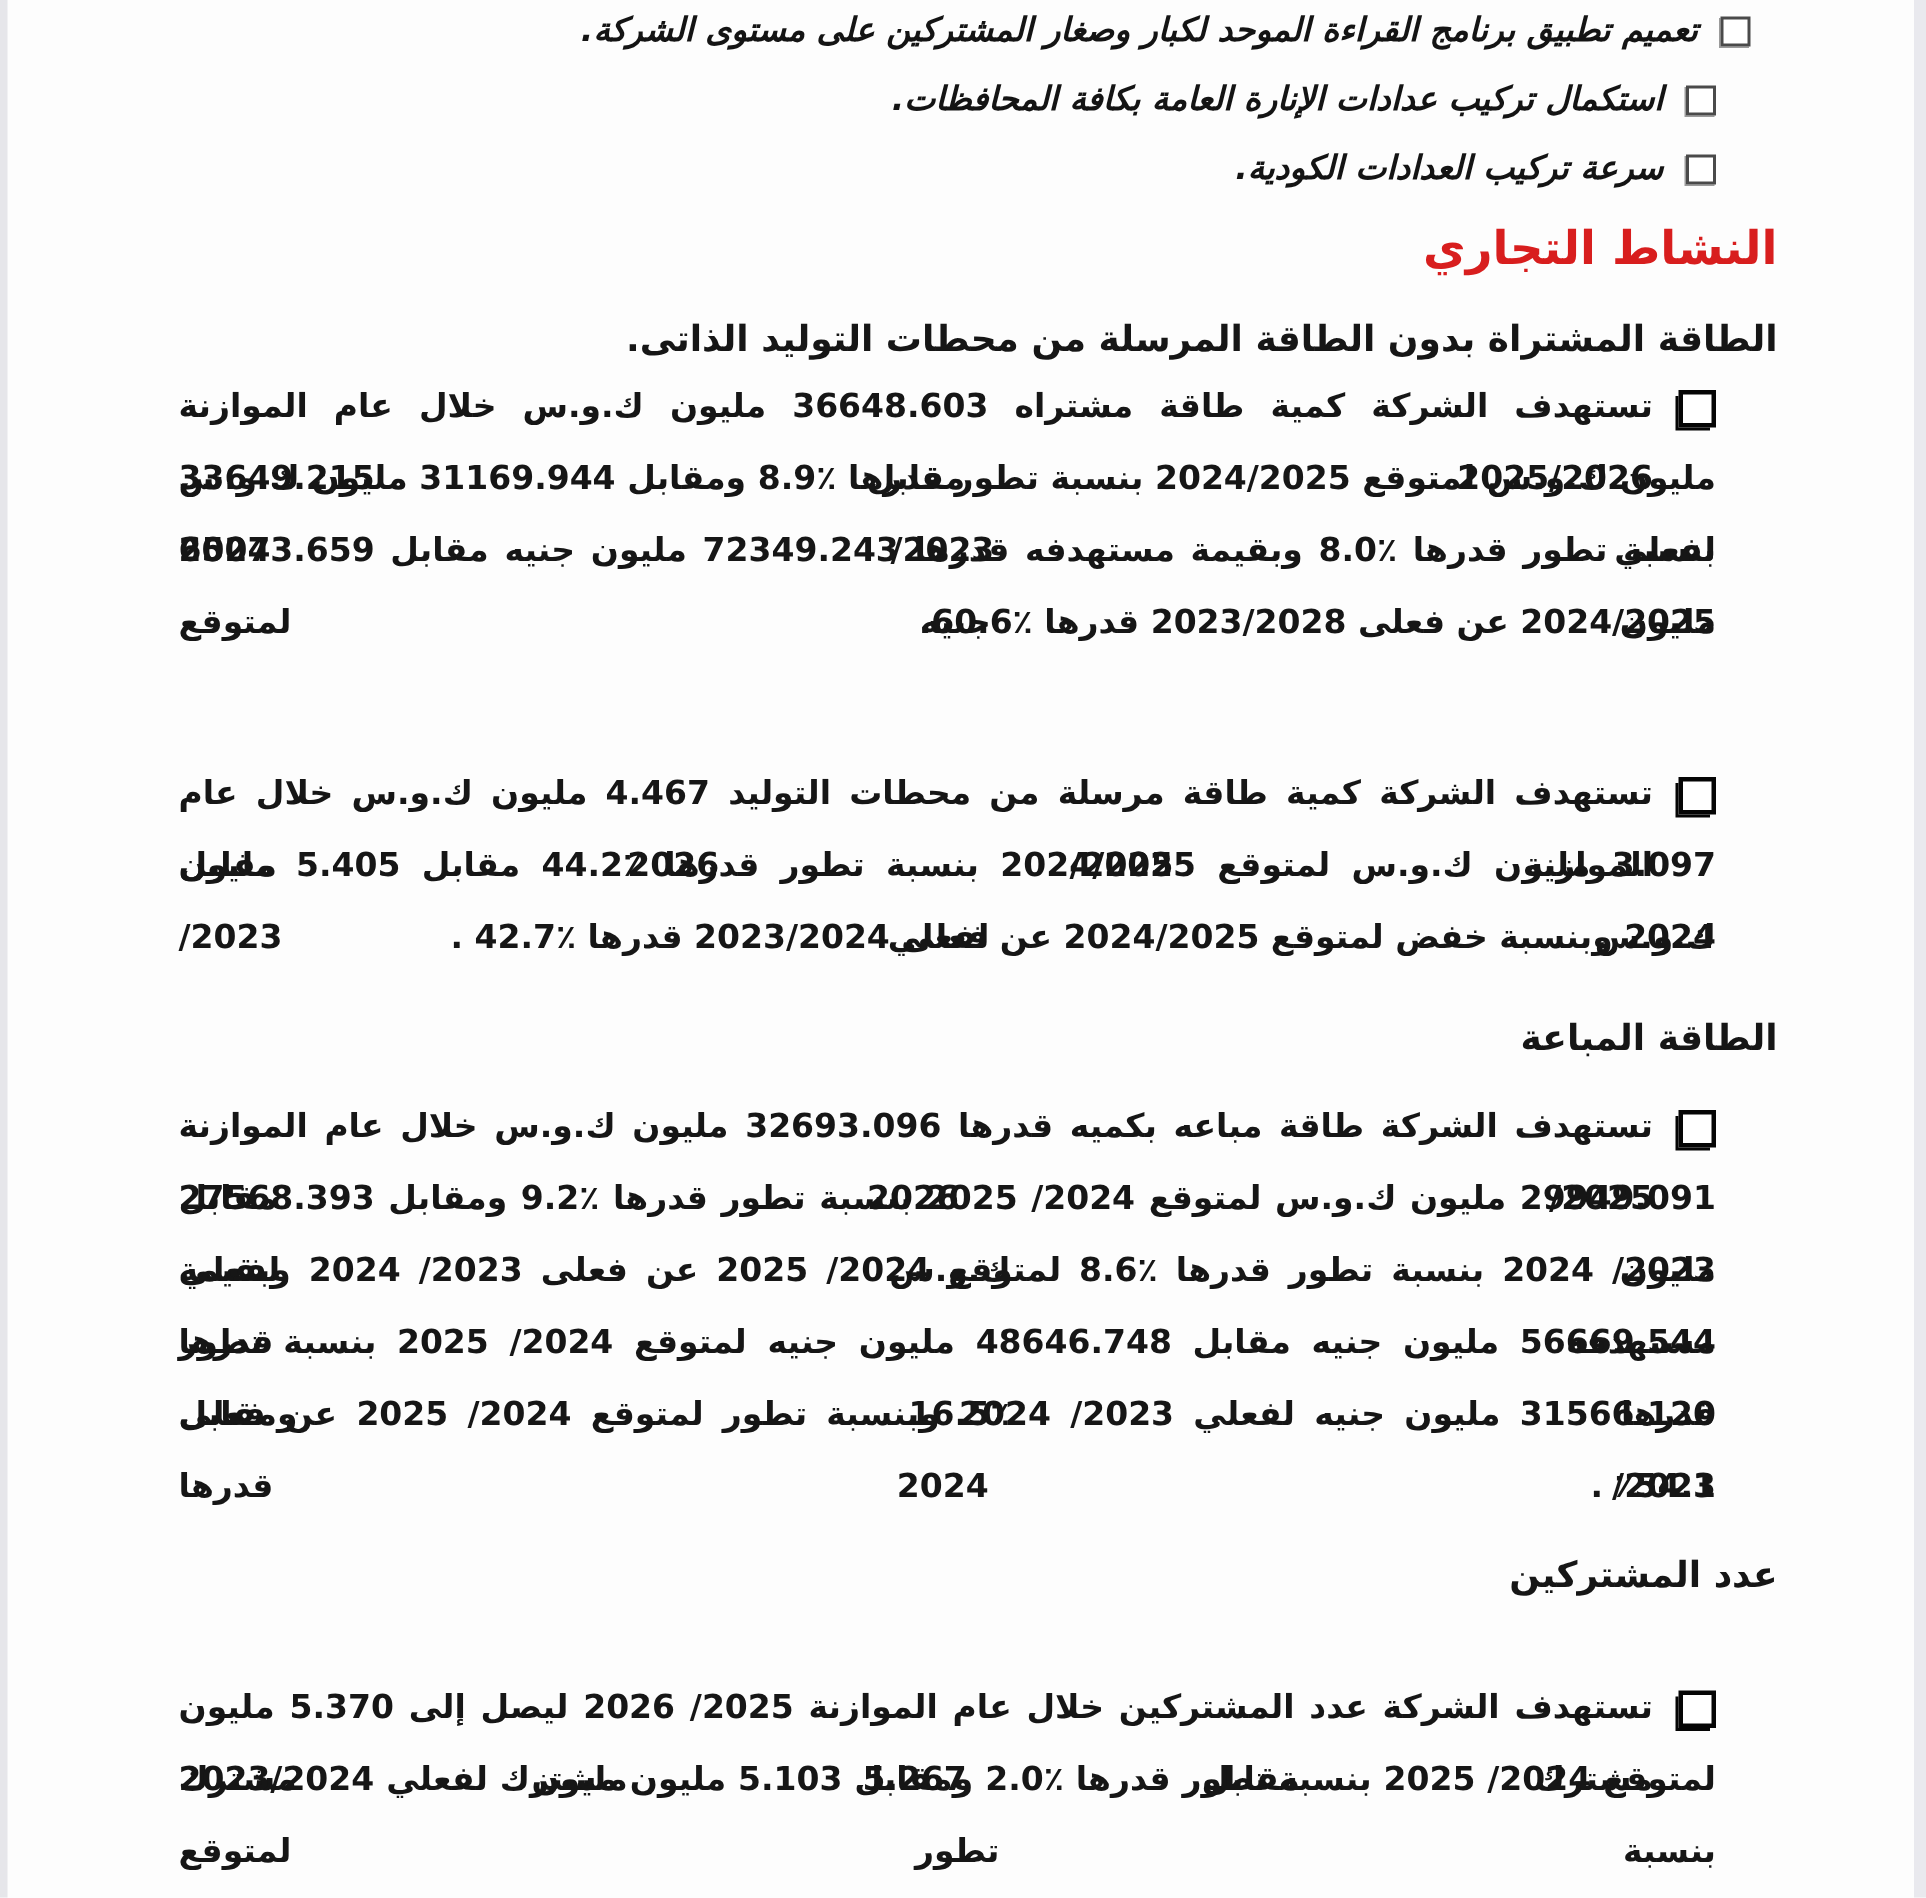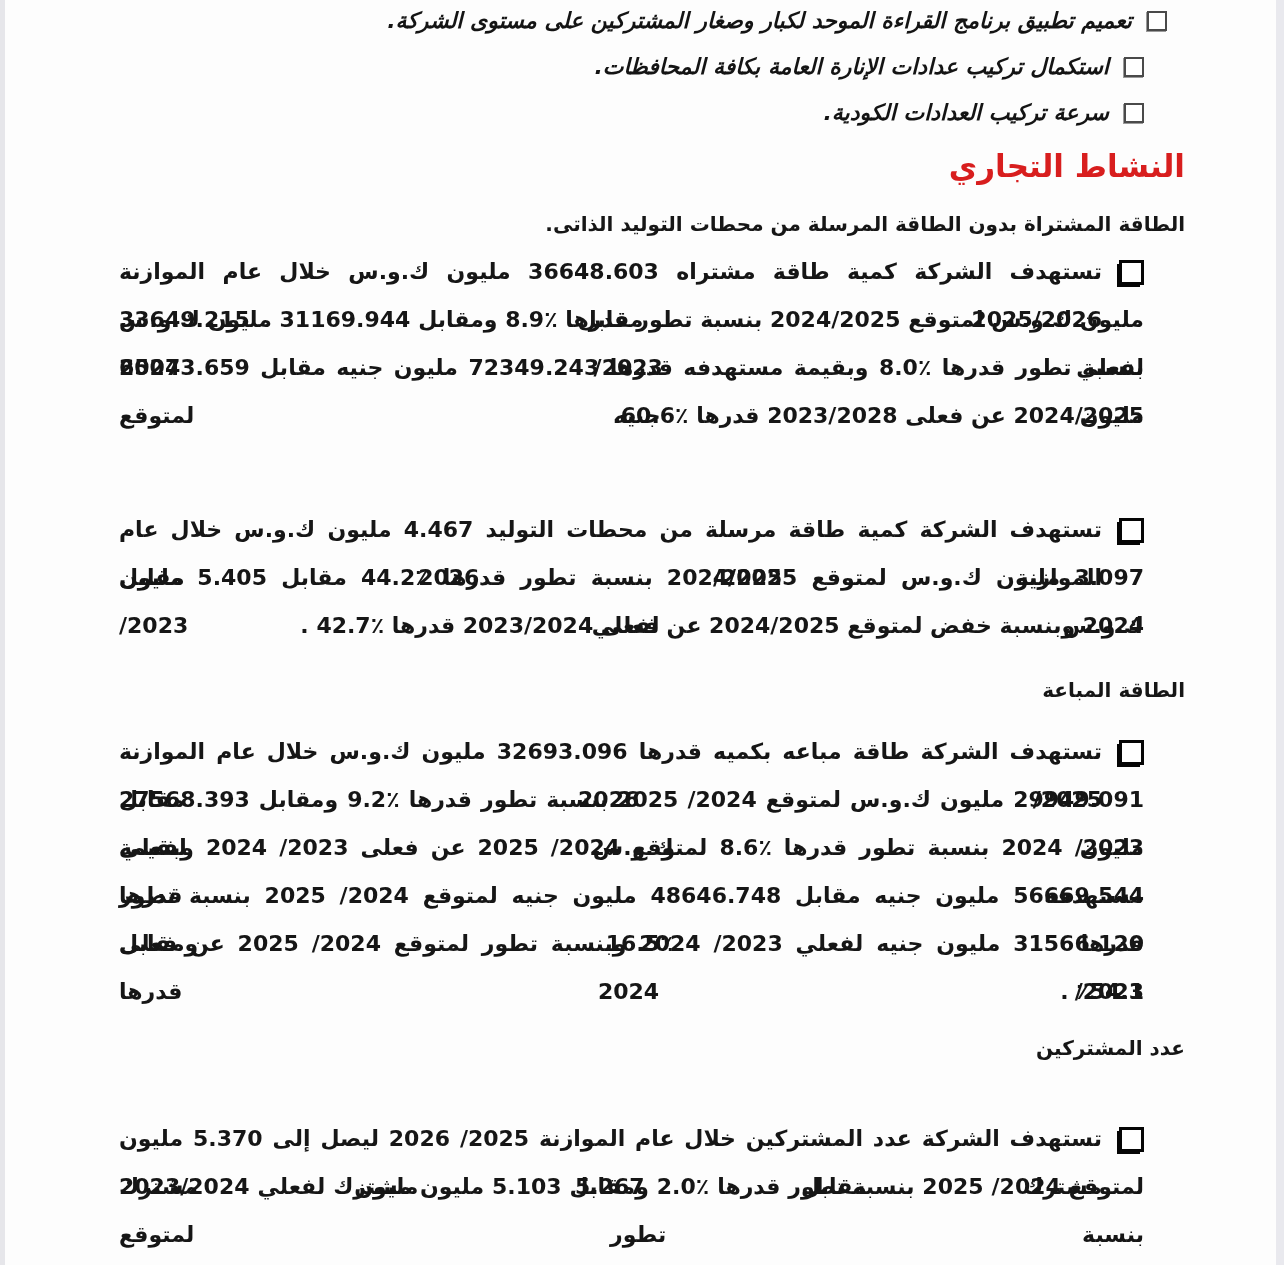--- a/index.html
+++ b/index.html
@@ -13,21 +13,21 @@
 
   
   .tb{position:absolute;direction:rtl;display:flex;align-items:center;
       font-weight:700;font-size:22px;line-height:36px;white-space:nowrap;font-style:italic;}
   .cb-sm{display:inline-block;width:16px;height:16px;border:2px solid #4a4a4a;
       background:#fff;margin-left:15px;flex:0 0 auto;box-shadow:-1px 1px 0 0 #9a9a9a;}
 
   
   .red-heading{position:absolute;direction:rtl;font-weight:700;font-size:31px;
       color:#d81e1e;white-space:nowrap;}
-  .sec-title{position:absolute;direction:rtl;font-weight:700;font-size:20px;
+  .sec-title{position:absolute;direction:rtl;font-weight:700;font-size:24px;
       color:#161616;white-space:nowrap;}
 
   
   .para{position:absolute;right:140px;width:1025px;direction:rtl;
       font-weight:700;font-size:22px;color:#161616;}
   .pline{height:48px;line-height:48px;}
   .pline.justify{text-align:justify;text-align-last:justify;}
   .pline.first{display:flex;align-items:flex-start;}
   .pline.first .ptext{display:block;flex:1 1 auto;text-align:justify;text-align-last:justify;}
   .pline.lastline{text-align:right;}

